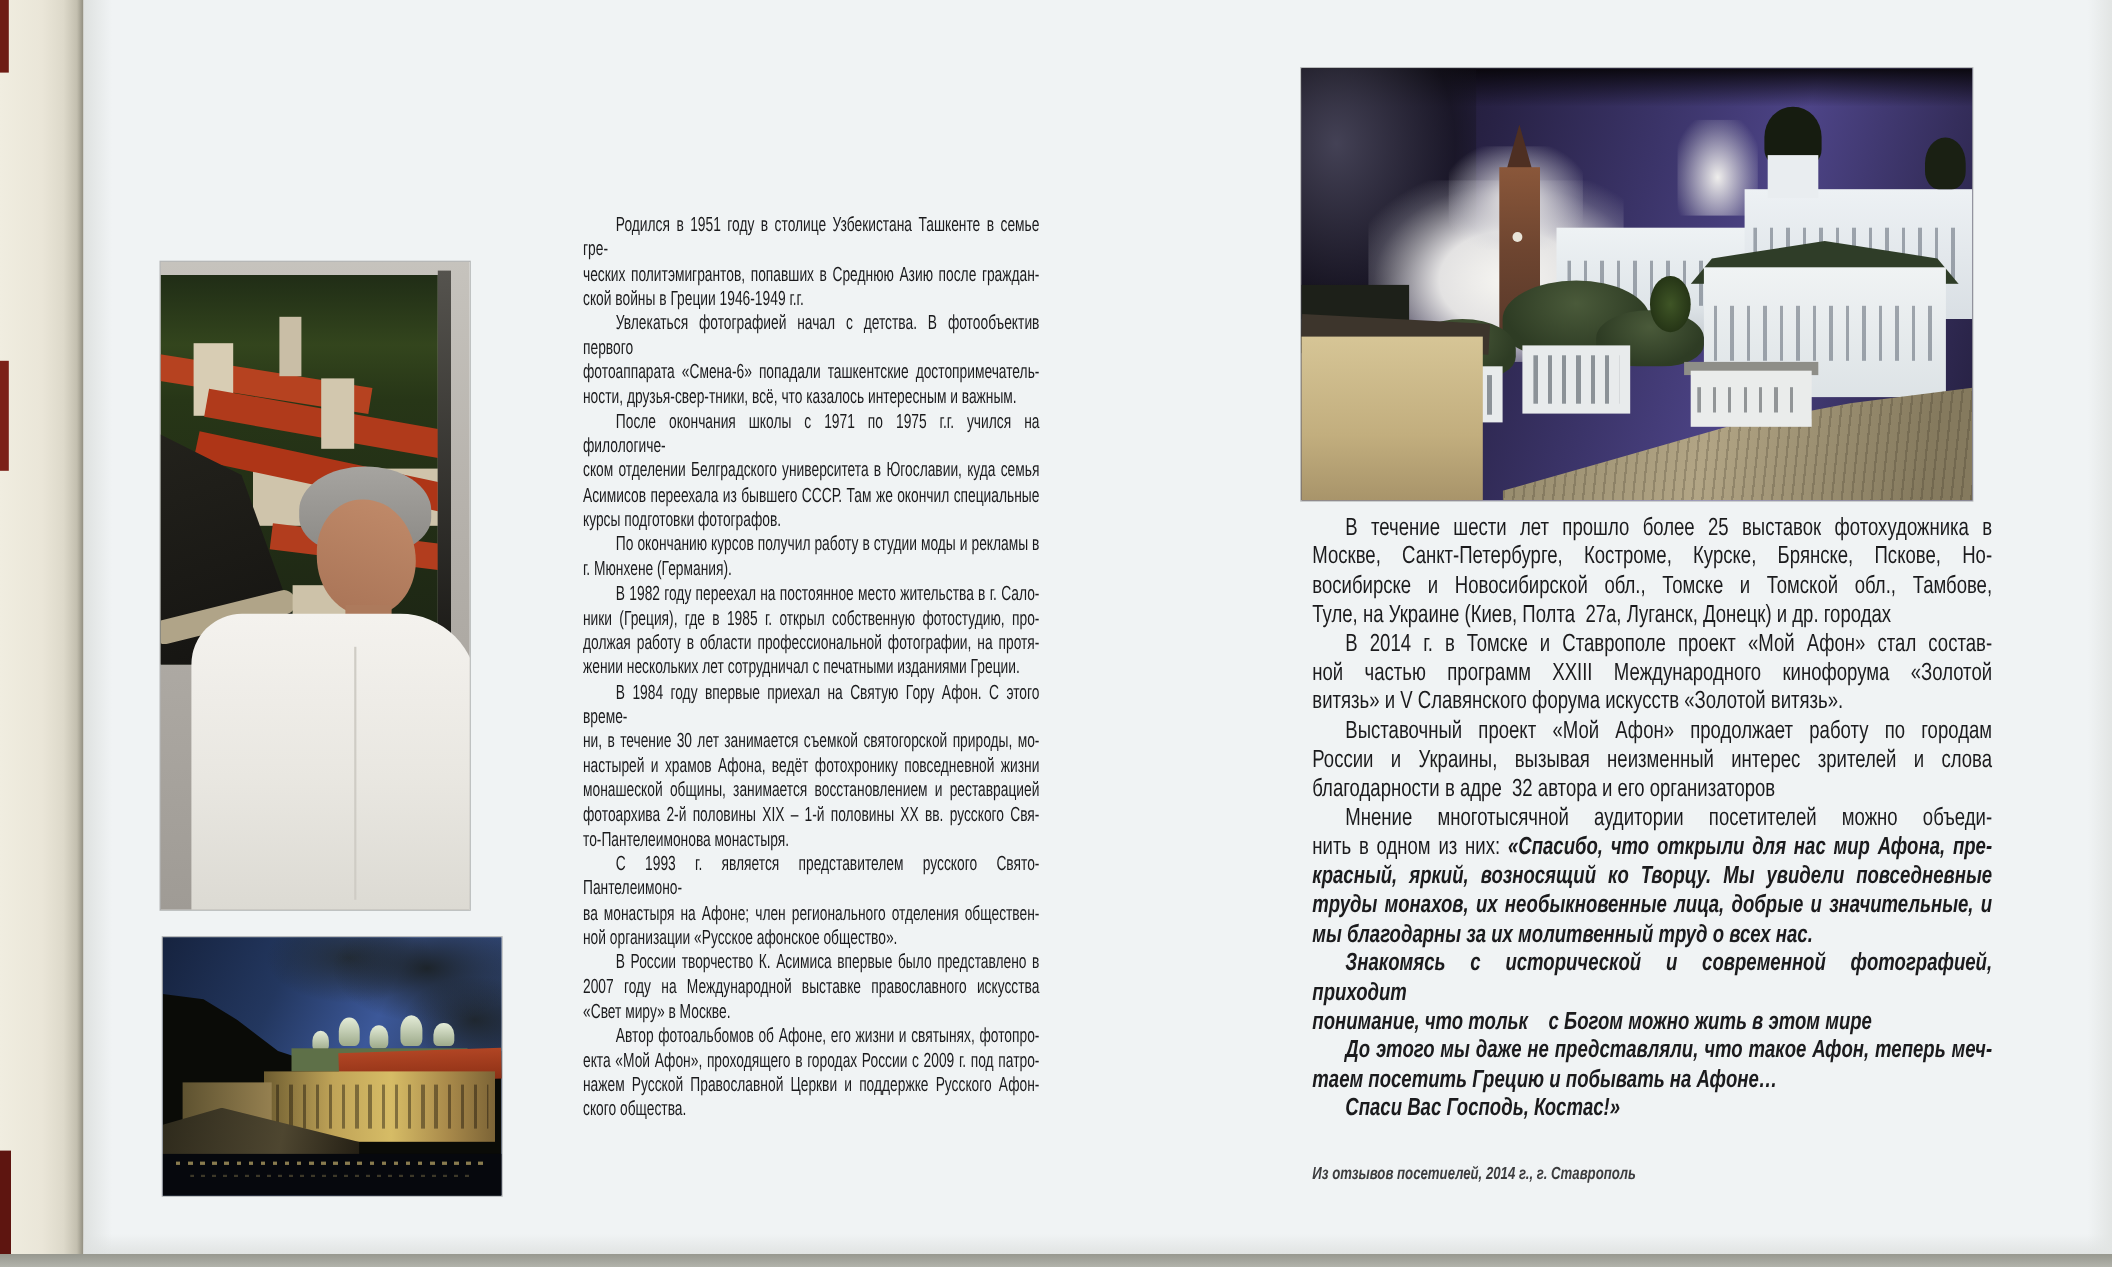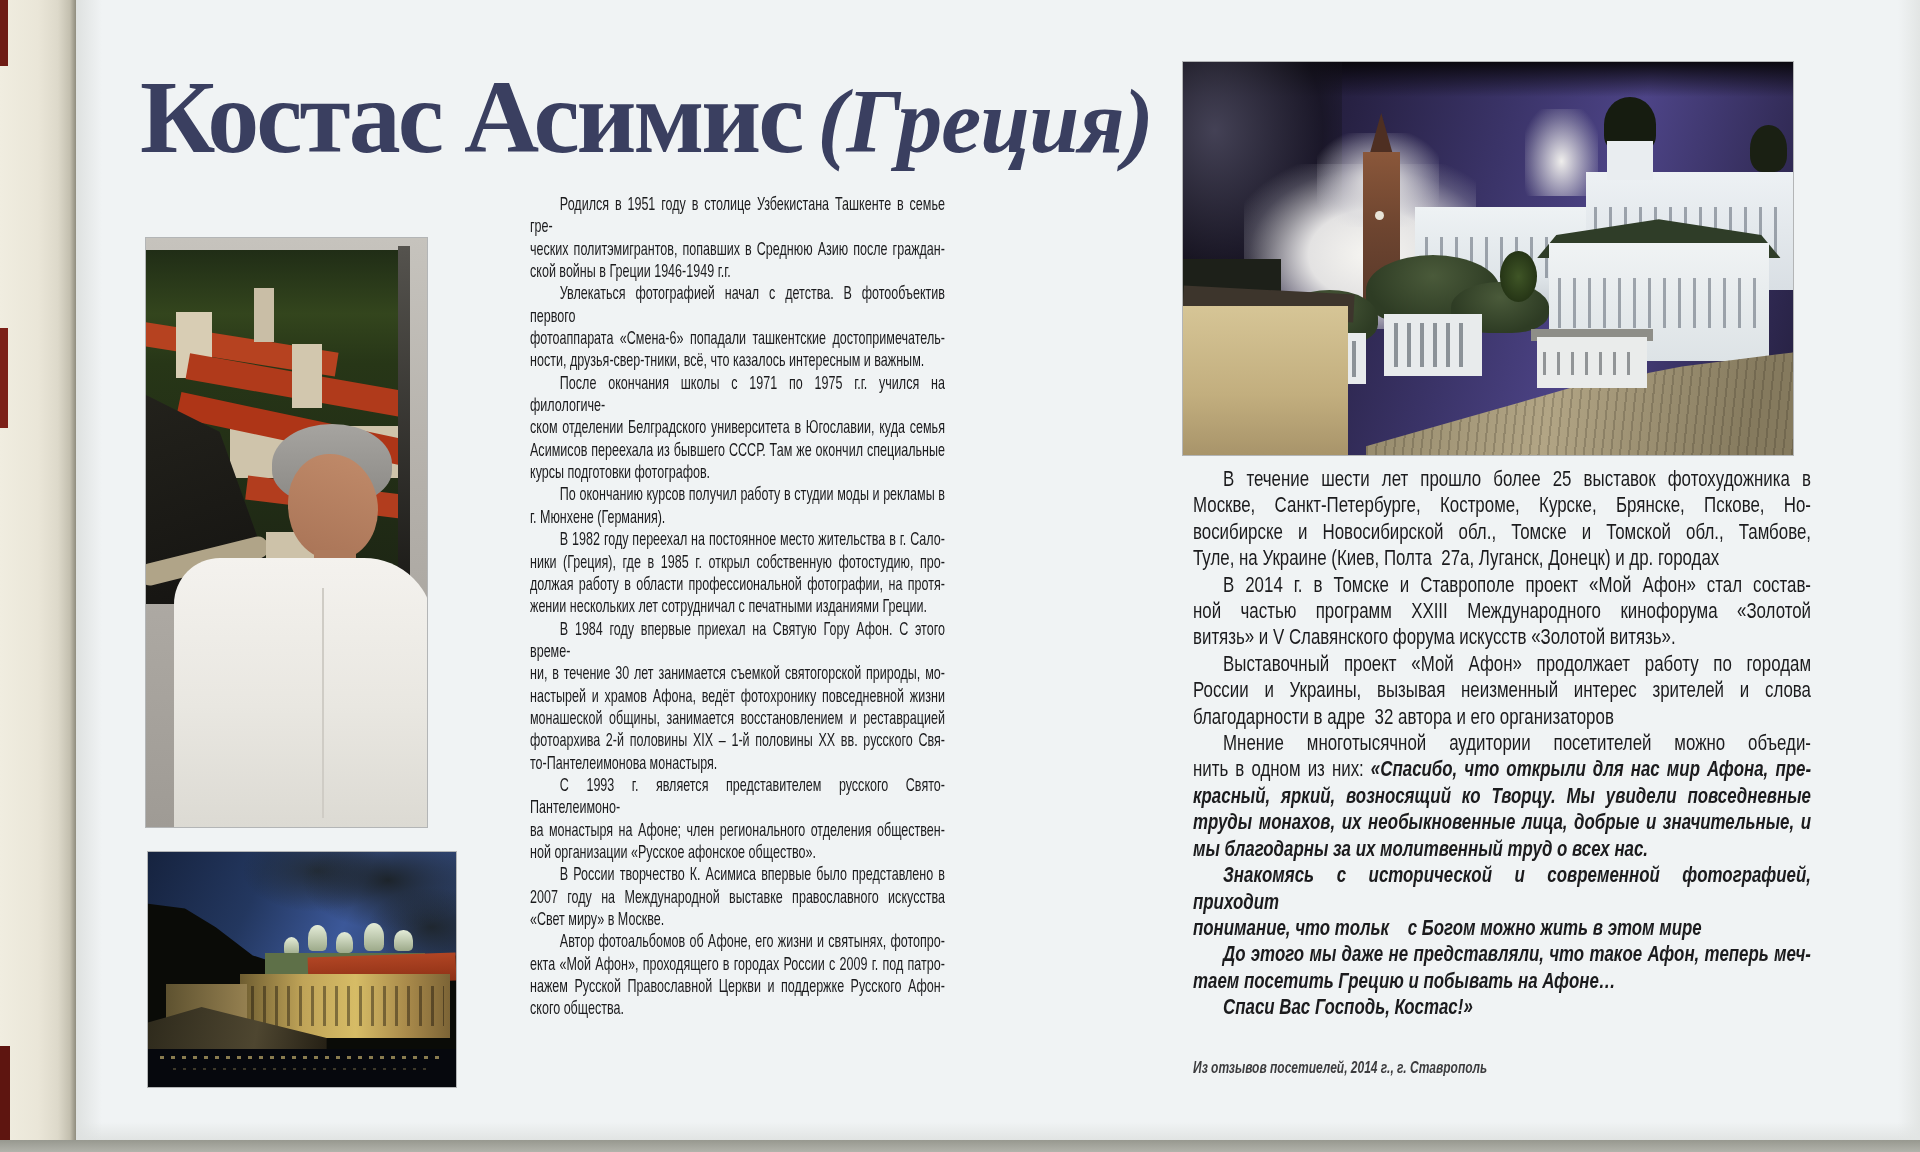--- a/index.html
+++ b/index.html
@@ -170,23 +170,20 @@
 
 <div class="stage">
 
   <div class="abs bg-margin"></div>
   <div class="abs red-sliver rs1"></div>
   <div class="abs red-sliver rs2"></div>
   <div class="abs red-sliver rs3"></div>
   <div class="abs page"></div>
   <div class="abs bottom-strip"></div>
 
-  <div class="abs title">
-    <span class="title-name">Костас Асимис</span><span class="title-country">(Греция)</span>
-  </div>
 
   <div class="abs photo photo-portrait" title="Костас Асимис на фоне фотографии монастыря">
     <div class="pr-print">
       <div class="pr-roof1"></div>
       <div class="pr-tower1"></div>
       <div class="pr-spire"></div>
       <div class="pr-roof2"></div>
       <div class="pr-tower2"></div>
       <div class="pr-wall1"></div>
       <div class="pr-roof3"></div>

